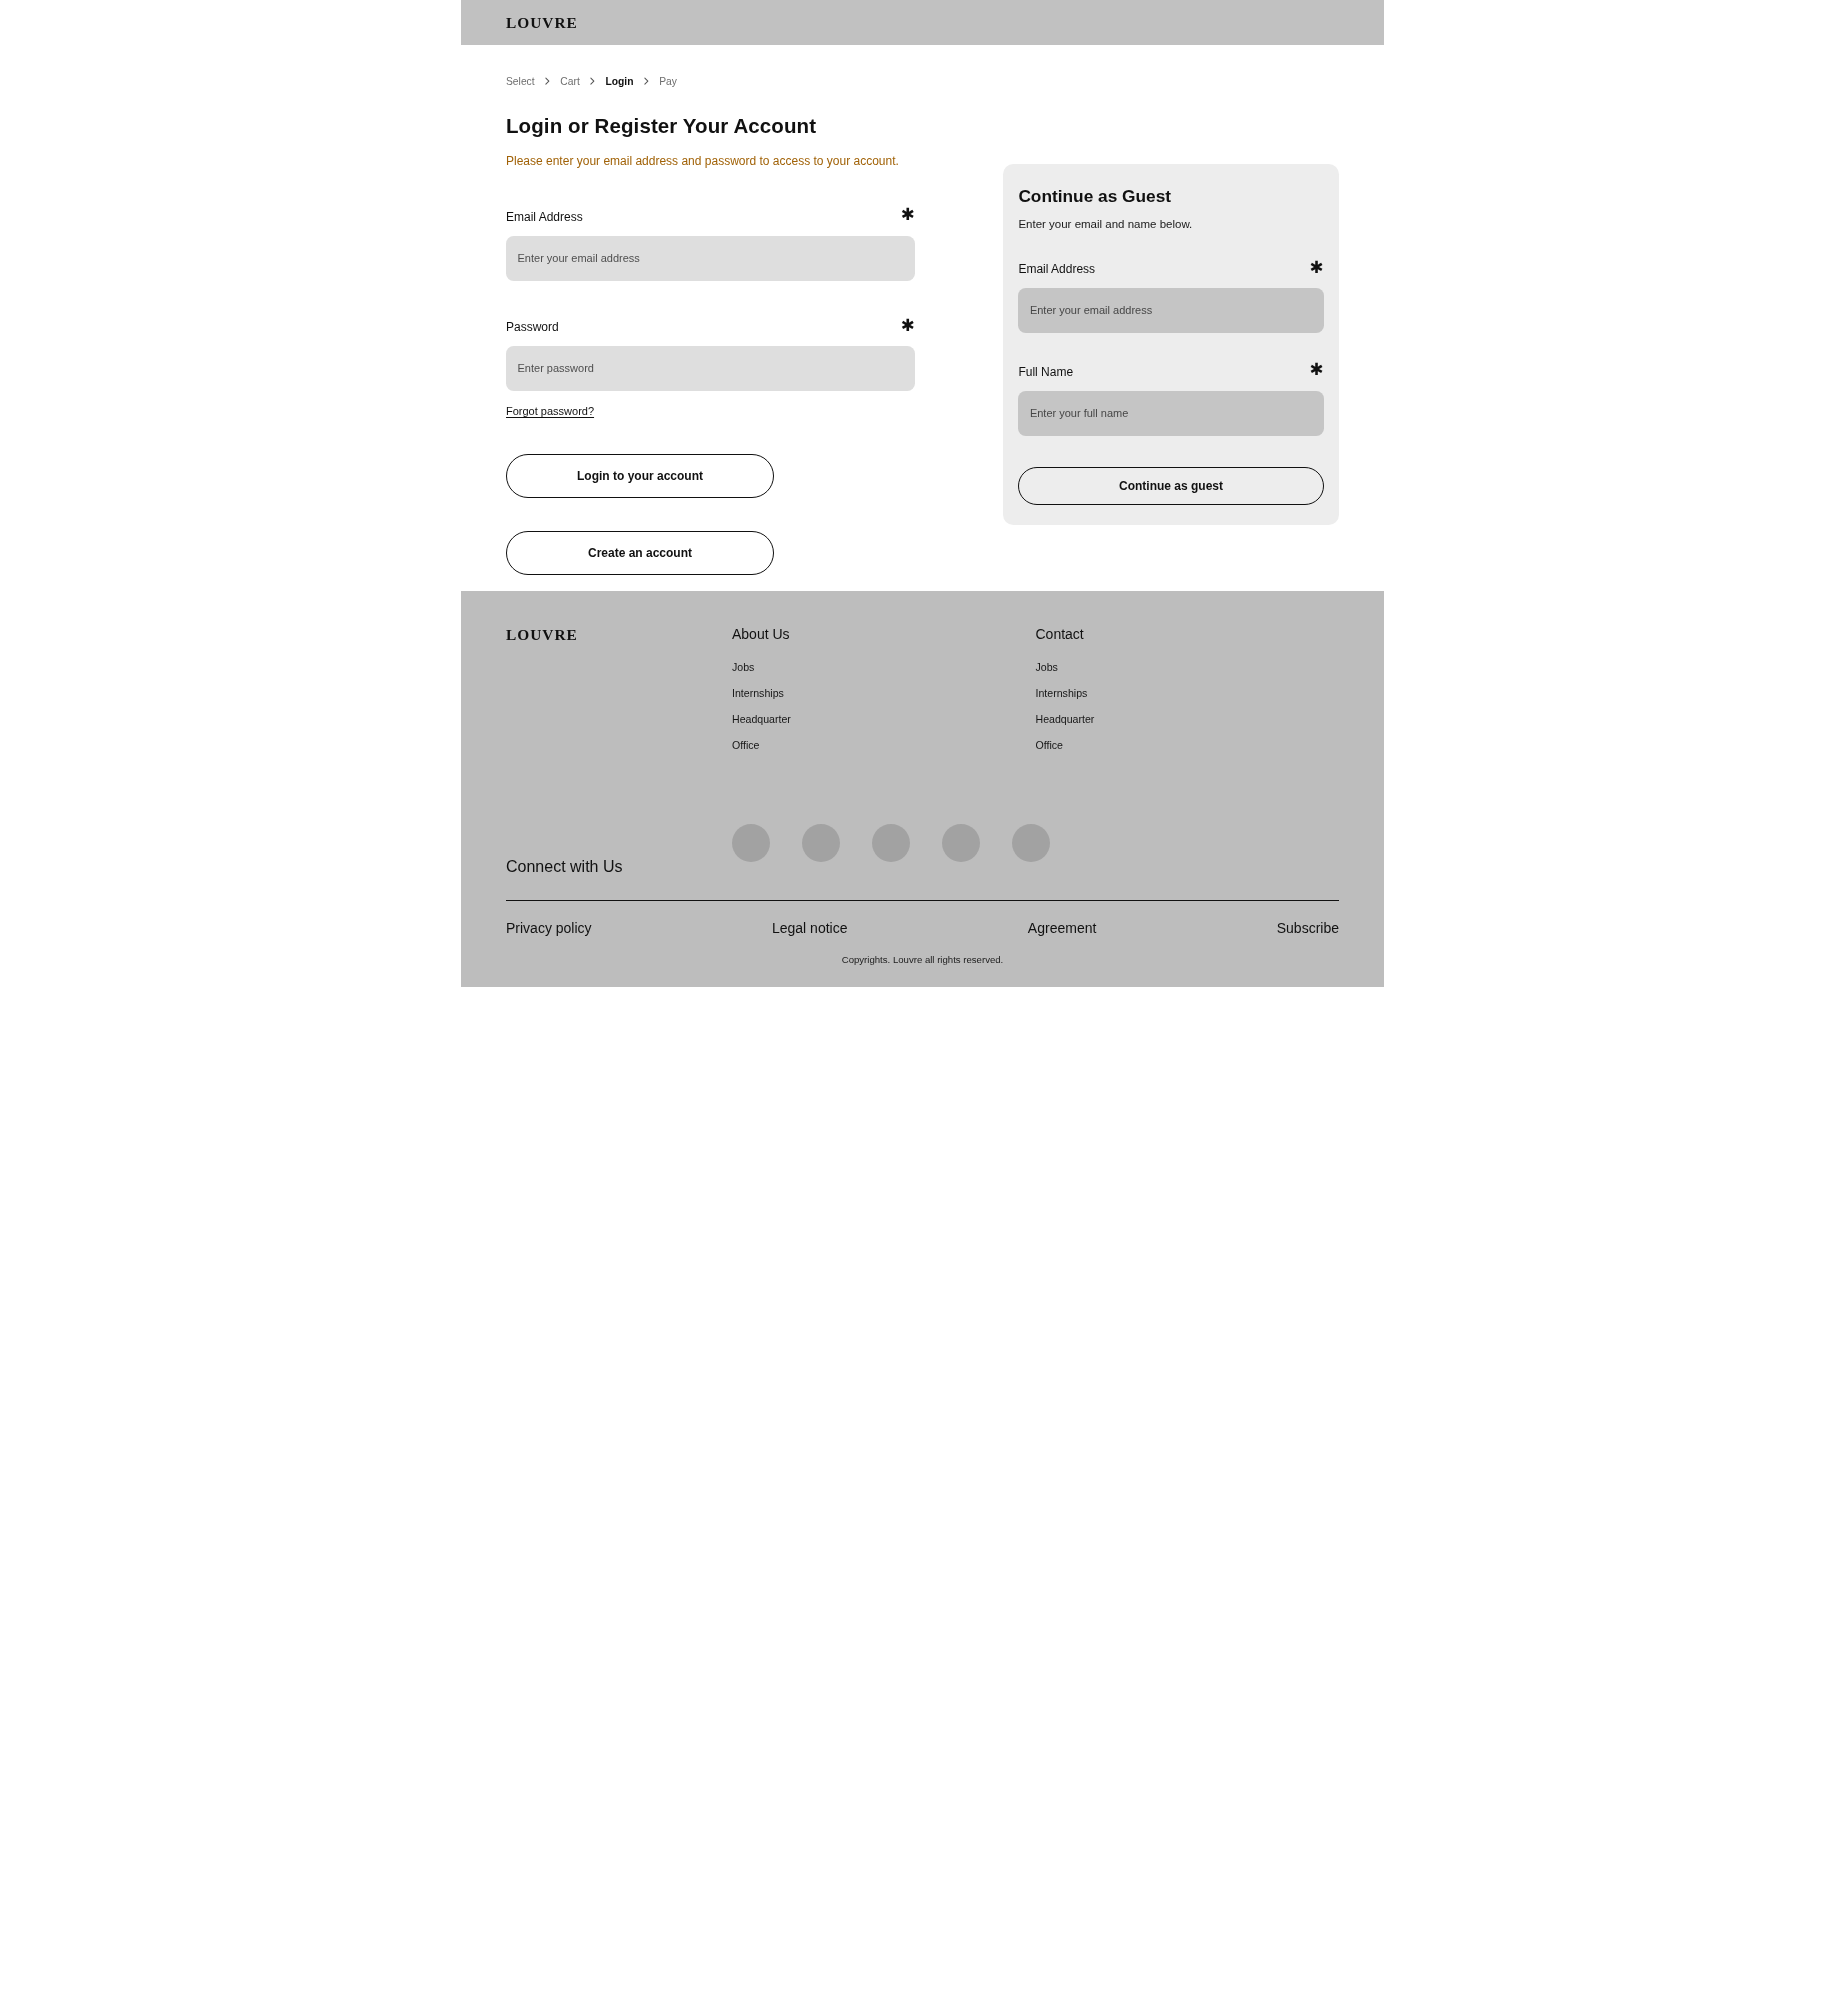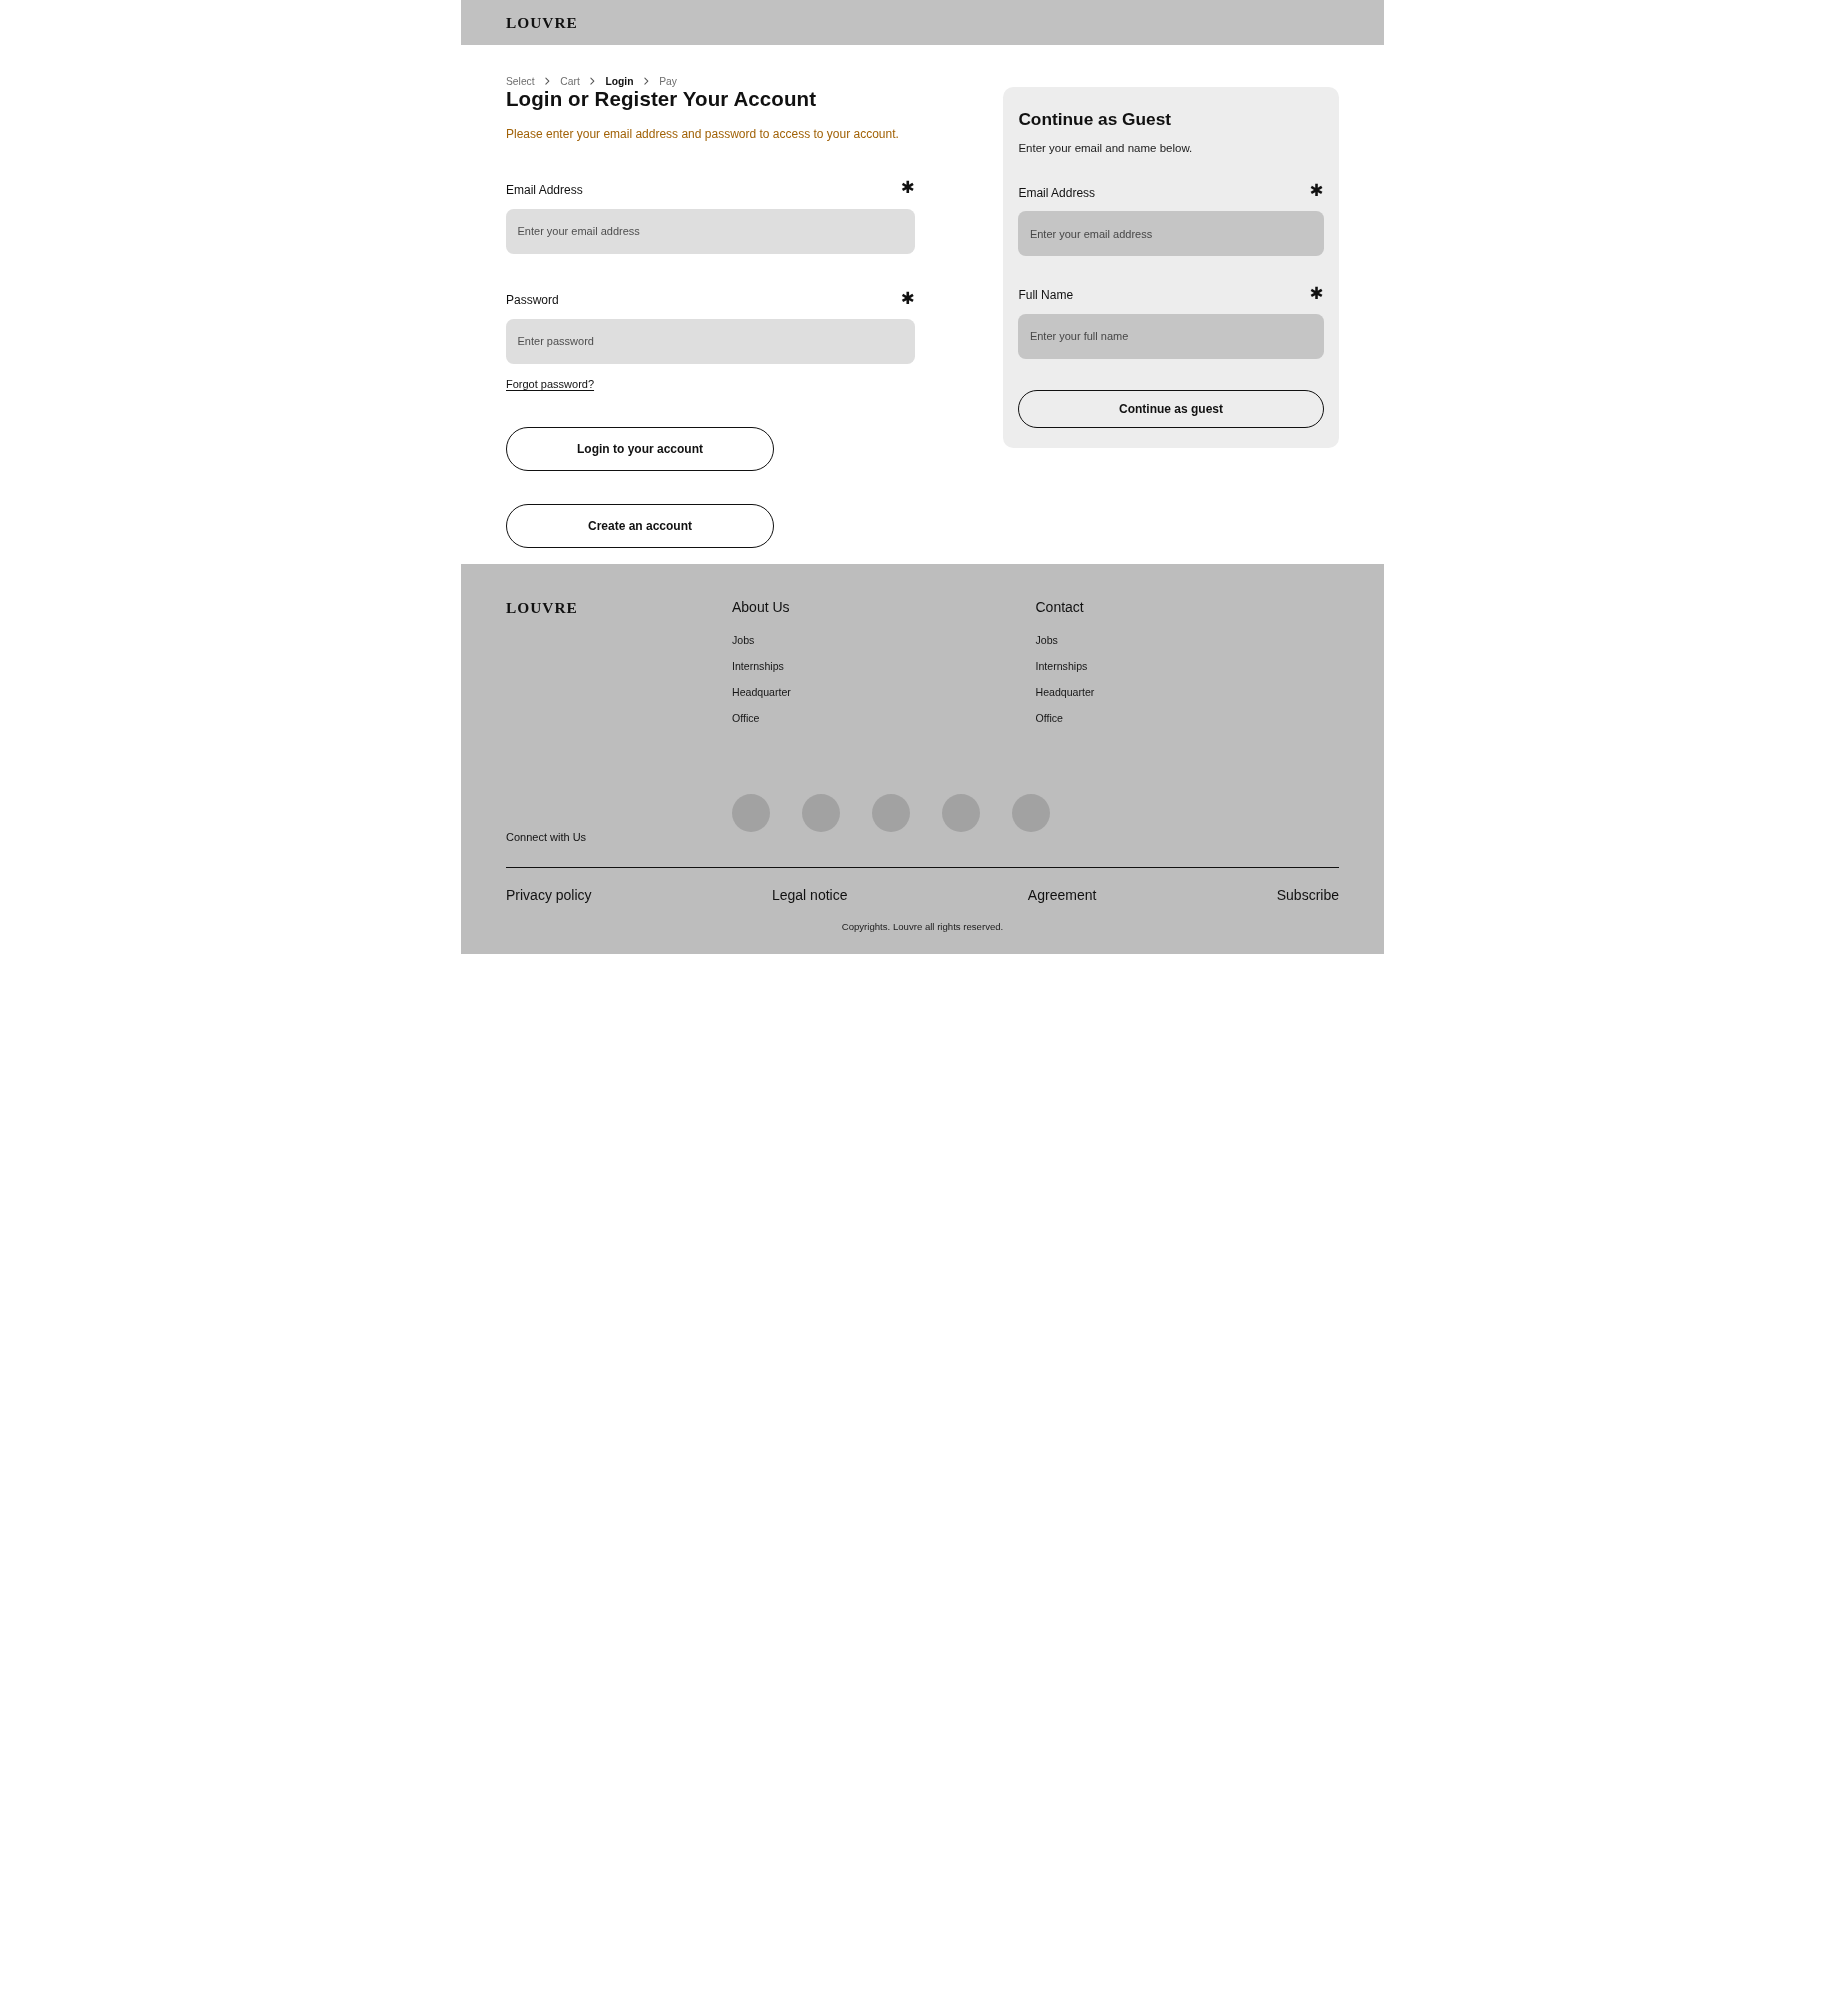--- a/index.html
+++ b/index.html
@@ -41,21 +41,22 @@
   .crumb { color: #6e6e6e; cursor: pointer; }
   .crumb.active {
     color: #111;
     font-weight: bold;
     text-underline-offset: 2.6px;
   }
   .crumb-chevron { display: inline-flex; align-items: center; }
 
   .content-row {
     display: flex;
-    align-items: flex-start;
+    align-items: center;
+    margin-top: 27px;
   }
   .login-col { width: 409px; }
   .spacer { flex: 1; }
 
   .page-title { font-size: 20.5px; font-weight: bold; letter-spacing: 0.1px; }
   .page-sub {
     margin-top: 15.4px;
     font-size: 12px;
     line-height: 1.42;
     max-width: 397px;
@@ -152,21 +153,21 @@
     margin-bottom: 14px;
     color: #161616;
     cursor: pointer;
   }
 
   .connect-row {
     display: flex;
     align-items: center;
     margin-top: 45px;
   }
-  .connect-label { font-size: 11px; width: 226px; flex-shrink: 0; margin-top: 48px; }
+  .connect-label { font-size: 16px; width: 226px; flex-shrink: 0; margin-top: 48px; }
   .social-icons { display: flex; gap: 32px; }
   .social-circle {
     width: 38px;
     height: 38px;
     border-radius: 50%;
     background: #a2a2a2;
     cursor: pointer;
   }
 
   .footer-rule {

